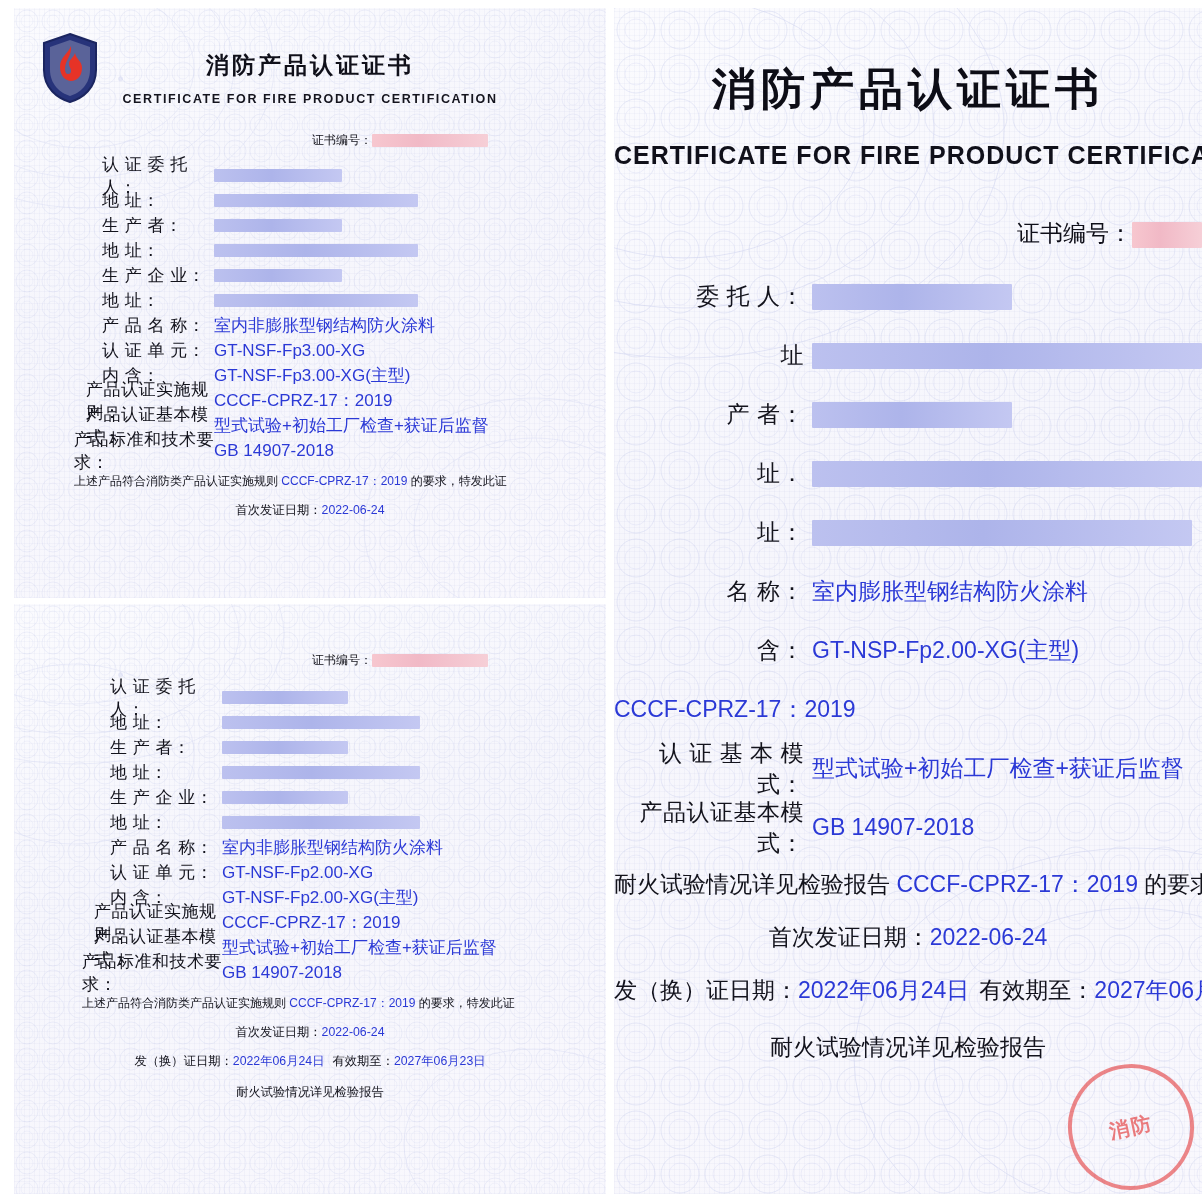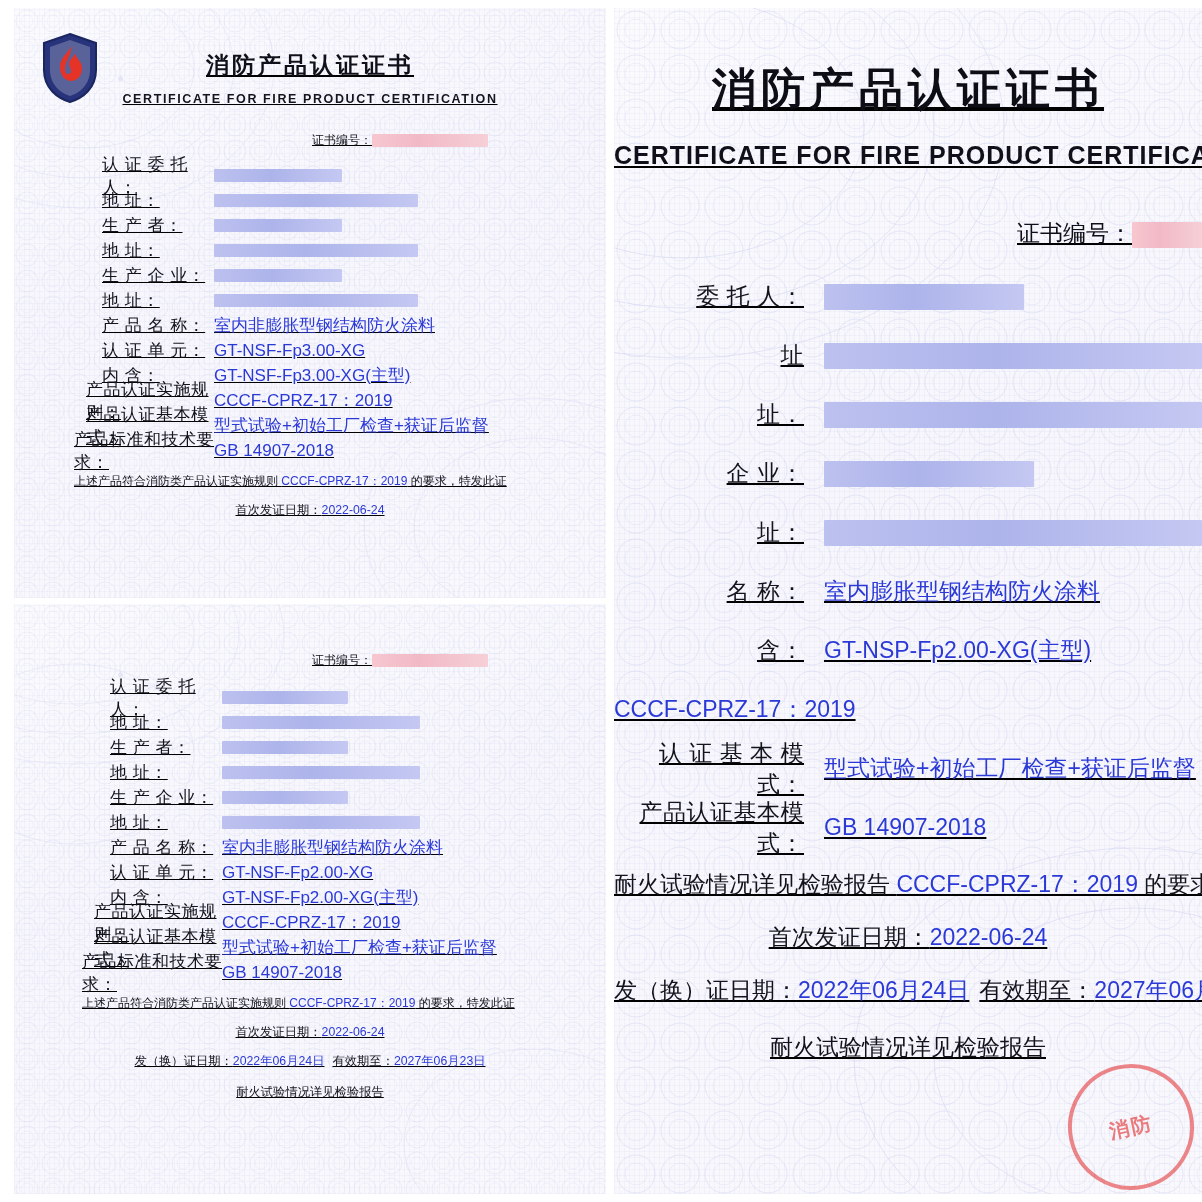--- a/index.html
+++ b/index.html
@@ -23,21 +23,21 @@
       radial-gradient(circle at 18% 12%, rgba(150,160,220,.18) 0 2px, rgba(255,255,255,0) 3px),
       linear-gradient(160deg,#fbfbfe 0%,#f6f6fc 40%,#f9f8fd 100%);
     overflow:hidden;
     box-sizing:border-box;
   }
   .guilloche{
     position:absolute;inset:0;
     pointer-events:none;
     opacity:.55;
   }
-  .cert-inner{position:relative;z-index:3;text-decoration:underline;}
+  .cert-inner{position:relative;z-index:3;}
 
   
   #cert-a{left:14px;top:8px;width:592px;height:590px;}
   #cert-a .title-cn{
     text-align:center;font-size:23px;letter-spacing:3px;color:#10101a;
     font-weight:700;margin-top:42px;font-family:"DejaVu Sans", sans-serif;
   }
   #cert-a .title-en{
     text-align:center;font-size:12.5px;letter-spacing:1.6px;color:#14141e;
     margin-top:11px;font-weight:600;
@@ -78,21 +78,21 @@
   #cert-c .title-en{
     text-align:center;font-size:25px;letter-spacing:1px;color:#10101a;font-weight:600;
     margin-top:22px;white-space:nowrap;
   }
   #cert-c .certno{
     margin-top:48px;text-align:right;font-size:23px;color:#0e0e18;padding-right:0px;
     white-space:nowrap;
   }
   #cert-c .rows{margin-top:18px;padding-left:0px;font-size:23px;}
   #cert-c .row{height:59px;}
-  #cert-c .row .lbl{width:190px;flex:0 0 190px;text-align:right;padding-right:20px;}
+  #cert-c .row .lbl{width:190px;flex:0 0 190px;text-align:right;padding-right:8px;}
   #cert-c .redact{height:26px;}
   #cert-c .note{font-size:23px;padding-left:0;margin-top:12px;white-space:nowrap;}
   #cert-c .centerline{font-size:23px;margin-top:22px;white-space:nowrap;}
   #cert-c .fireline{text-align:center;font-size:23px;color:#12121c;margin-top:26px;}
   #cert-c .validline{text-align:center;font-size:23px;color:#12121c;margin-top:22px;white-space:nowrap;}
   .stamp{
     position:absolute;right:8px;bottom:4px;width:118px;height:118px;border-radius:50%;
     border:4px solid rgba(225,40,40,.55);color:rgba(225,40,40,.6);
     display:flex;align-items:center;justify-content:center;font-size:20px;
     transform:rotate(-12deg);z-index:6;
@@ -310,26 +310,26 @@
       <div class="rows">
         <div class="row">
             <span class="lbl">委 托 人：</span>
             <span class="redact blue" style="width:200px"></span>
           </div>
         <div class="row">
             <span class="lbl">址</span>
             <span class="redact blue" style="width:420px"></span>
           </div>
         <div class="row">
+            <span class="lbl">产   者：</span>
+            <span class="redact blue" style="width:200px"></span>
+          </div>
+        <div class="row">
             <span class="lbl">址．</span>
             <span class="redact blue" style="width:390px"></span>
-          </div>
-        <div class="row">
-            <span class="lbl">企  业：</span>
-            <span class="redact blue" style="width:210px"></span>
           </div>
         <div class="row">
             <span class="lbl">址：</span>
             <span class="redact blue" style="width:380px"></span>
           </div>
         <div class="row">
             <span class="lbl">名   称：</span>
             <span class="val">室内膨胀型钢结构防火涂料</span>
           </div>
         <div class="row">

